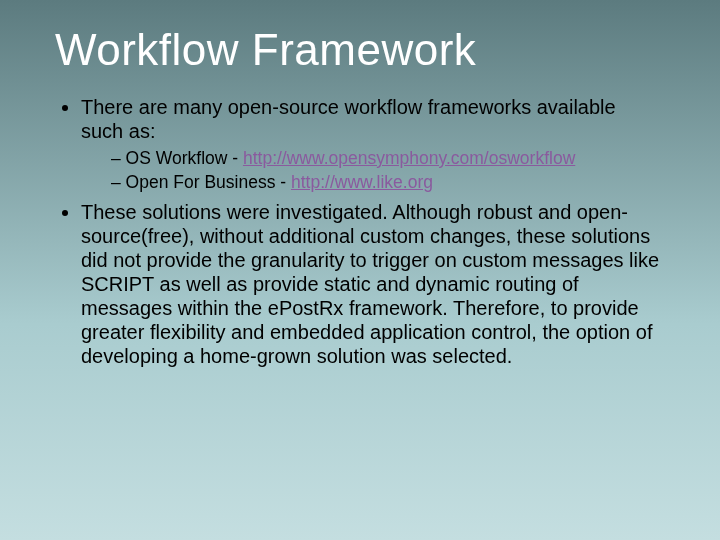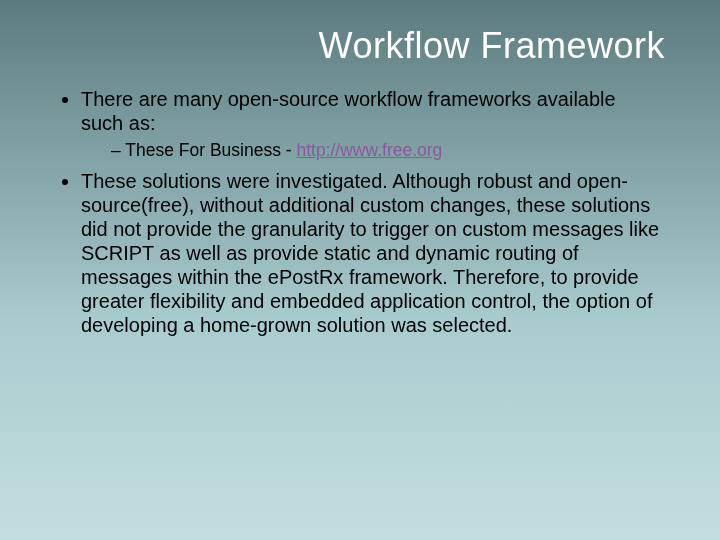--- a/index.html
+++ b/index.html
@@ -13,23 +13,23 @@
   .slide {
     width: 720px;
     height: 540px;
     background: linear-gradient(to bottom, #5c7b7f 0%, #a9cccf 60%, #c4dee0 100%);
     box-sizing: border-box;
     padding: 25px 55px 30px 55px;
     color: #000;
   }
   .title {
     color: #fff;
-    font-size: 36px;
+    font-size: 44px;
     font-weight: 400;
-    text-align: right;
+    text-align: left;
     margin-bottom: 20px;
     letter-spacing: 0.5px;
   }
   ul.outer {
     margin: 4px;
     padding-left: 22px;
     list-style: disc;
   }
   ul.outer > li {
     font-size: 20px;
@@ -59,21 +59,24 @@
 <body>
 
 <div class="slide">
   <div class="title">Workflow Framework</div>
 
   <ul class="outer">
     <li>
       <span>There are many open-source workflow frameworks available such as:</span>
       <ul class="inner">
         <li>
-          <span>These For Business - </span><span class="link">http://www.free.org</span>
+          <span>OS Workflow - </span><span class="link">http://www.opensymphony.com/osworkflow</span>
+        </li>
+        <li>
+          <span>Open For Business - </span><span class="link">http://www.like.org</span>
         </li>
       </ul>
     </li>
     <li>
       <span>These solutions were investigated. Although robust and open-source(free), without additional custom changes, these solutions did not provide the granularity to trigger on custom messages like SCRIPT as well as provide static and dynamic routing of messages within the ePostRx framework.  Therefore, to provide greater flexibility and embedded application control, the option of developing a home-grown solution was selected.</span>
     </li>
   </ul>
 </div>
 
 </body></html>

